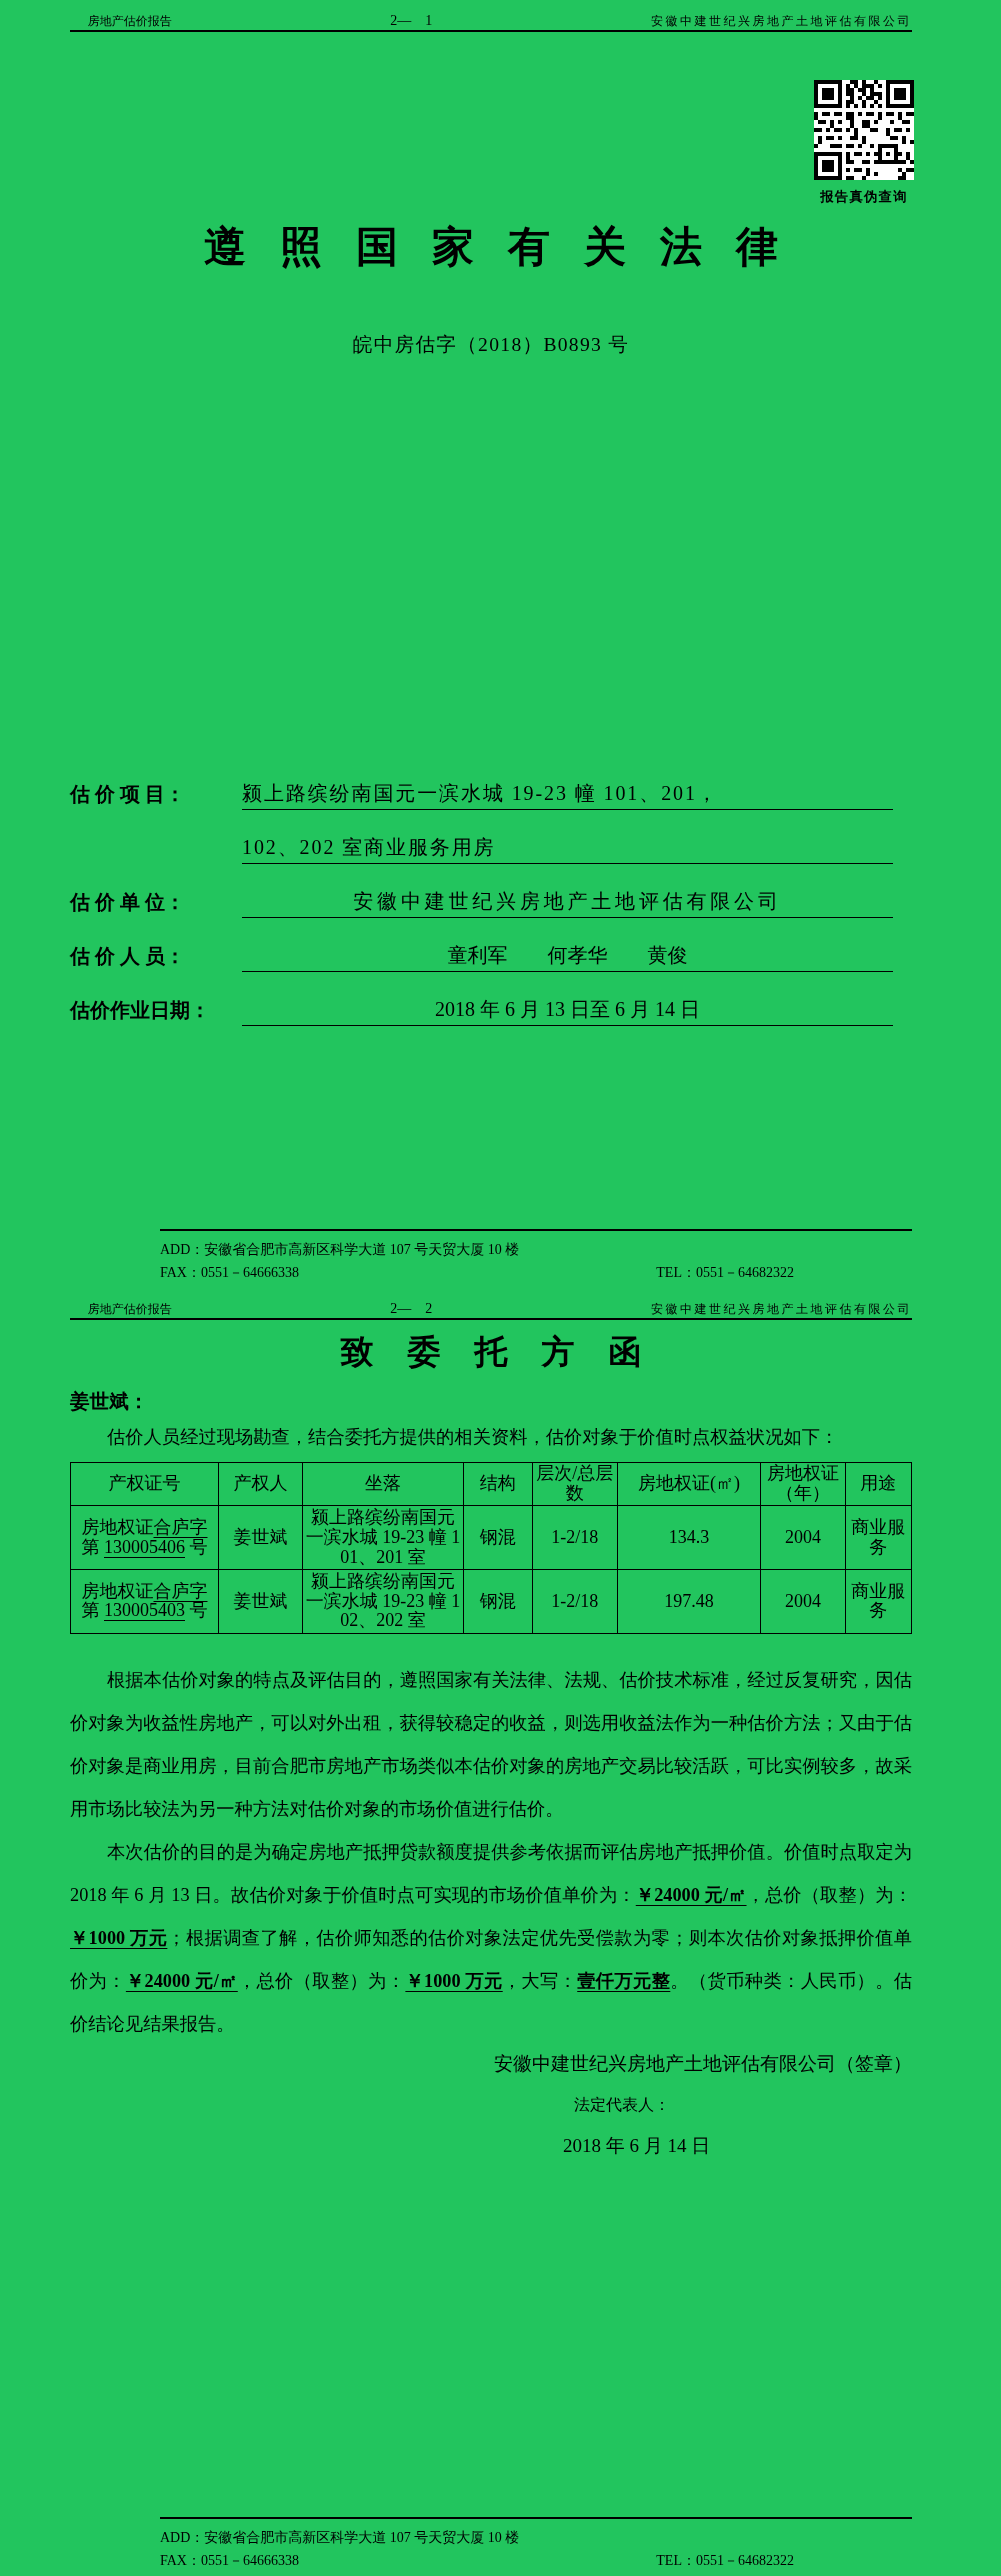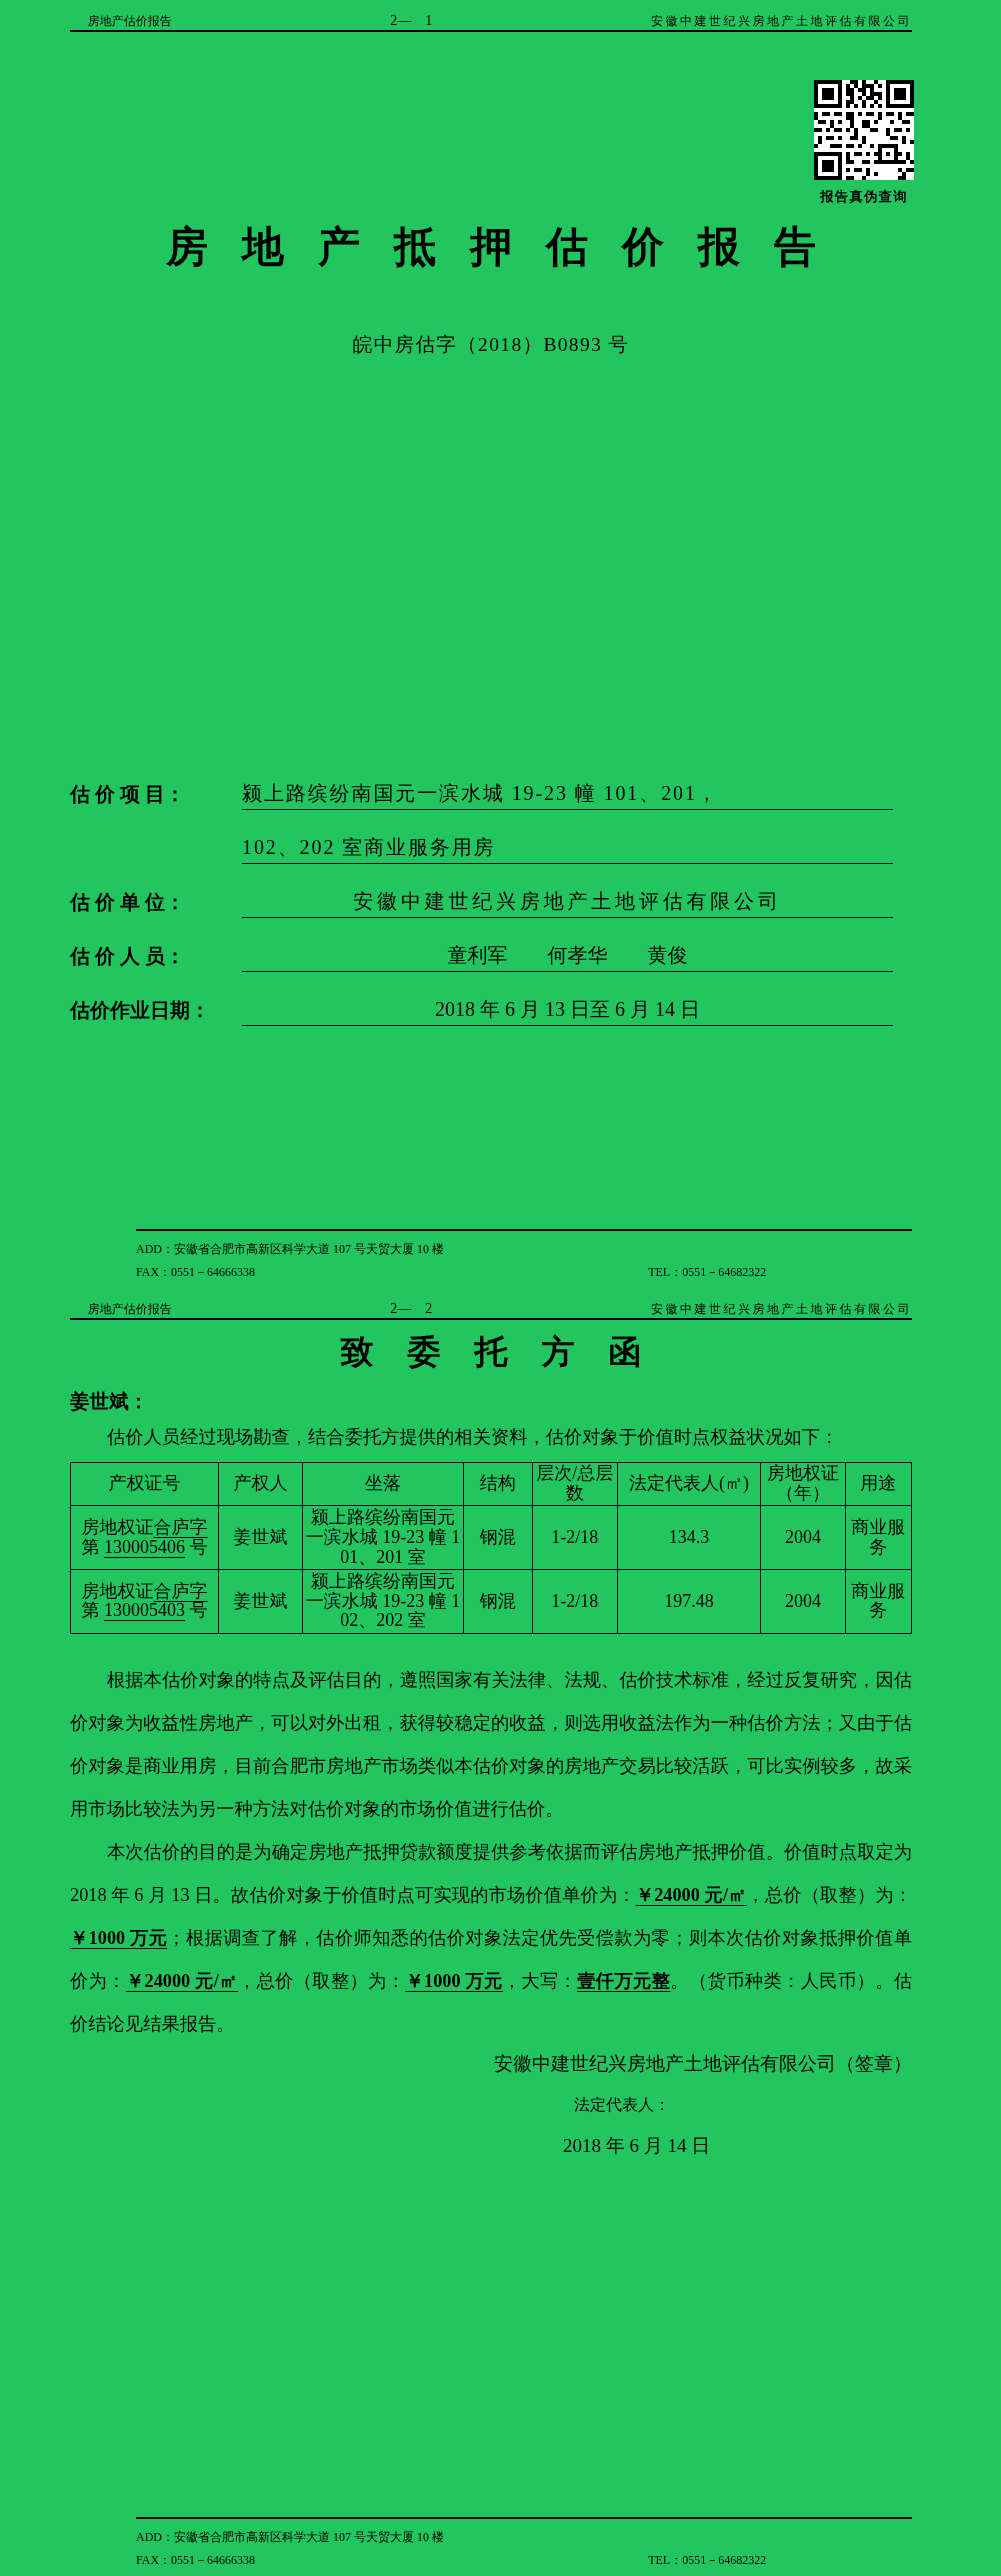--- a/index.html
+++ b/index.html
@@ -81,25 +81,25 @@
     margin-right: 19px;
     white-space: pre;
     overflow: hidden;
   }
   .fv-left { text-align: left; letter-spacing: 1.9px; }
   .fv-center { text-align: center; }
   .fv-wide { letter-spacing: 3.8px; }
   
   .run-foot {
     position: absolute;
-    left: 136px;
+    left: 160px;
     right: 90px;
     bottom: 6.3px;
     border-top: 2.5px solid #000;
-    font-size: 12px;
+    font-size: 14px;
   }
   .rf-add { margin-top: 8.8px; line-height: 19px; }
   .rf-row { display: flex; margin-top: 3.8px; line-height: 19px; }
   .rf-fax { width: 66%; }
   
   .letter-title {
     margin-top: 15px;
     text-align: center;
     font-size: 33px;
     font-weight: bold;
@@ -176,21 +176,21 @@
         <path d="M9 0h2v1H9zM12 0h1v2h-1zM15 0h1v1h-1zM8 1h1v2H8zM10 1h1v1h-1zM13 1h2v1h-2zM16 1h1v1h-1zM9 2h1v1H9zM11 2h2v1h-2zM14 2h1v2h-1zM8 3h2v1H8zM12 3h1v1h-1zM15 3h2v1h-2zM9 4h1v2H9zM11 4h1v1h-1zM13 4h2v1h-2zM16 4h1v1h-1zM8 5h1v1H8zM12 5h1v1h-1zM15 5h1v1h-1z"></path>
         <path d="M0 8h1v2H0zM2 8h2v1H2zM5 8h1v1H5zM1 10h2v1H1zM4 10h1v2H4zM0 12h2v1H0zM3 12h1v1H3zM5 12h2v1H5zM1 14h1v2H1zM3 14h2v1H3zM0 16h1v1H0zM4 16h2v1H4z"></path>
         <path d="M8 8h2v2H8zM11 8h1v1h-1zM13 8h2v1h-2zM16 8h1v2h-1zM9 10h1v2H9zM12 10h2v2h-2zM15 10h1v1h-1zM8 12h1v1H8zM10 12h1v2h-1zM14 12h2v1h-2zM9 14h2v1H9zM12 14h1v2h-1zM8 16h2v1H8zM11 16h1v1h-1zM14 16h1v1h-1z"></path>
         <path d="M18 8h2v1h-2zM21 8h1v2h-1zM23 8h2v1h-2zM19 10h1v1h-1zM22 10h2v1h-2zM18 12h1v2h-1zM20 12h2v1h-2zM23 12h1v1h-1zM19 14h2v1h-2zM22 14h1v2h-1zM24 15h1v1h-1z"></path>
         <path d="M8 18h1v2H8zM10 18h2v1h-2zM13 18h1v1h-1zM15 18h1v1h-1zM8 20h2v1H8zM12 20h2v1h-2zM15 20h1v1h-1zM8 22h1v1H8zM10 22h2v1h-2zM13 22h1v2h-1zM8 24h2v1H8zM12 24h1v1h-1zM15 23h1v1h-1zM21 18h1v1h-1zM23 18h1v2h-1zM21 20h2v1h-2zM24 20h1v1h-1zM21 22h1v1h-1zM23 22h2v1h-2zM22 23h1v2h-1zM21 24h2v1h-2z"></path>
       </g>
     </svg>
     <div class="qr-caption">报告真伪查询</div>
   </div>
 
-  <div class="report-title">房地产抵押估价报告</div>
+  <div class="report-title">遵照国家有关法律</div>
   <div class="report-no">皖中房估字（2018）B0893 号</div>
 
   <div class="form-block">
     <div class="form-row">
       <span class="form-label">估 价 项 目：</span>
       <span class="form-value fv-left">颍上路缤纷南国元一滨水城 19-23 幢 101、201，</span>
     </div>
     <div class="form-row">
       <span class="form-label"></span>
       <span class="form-value fv-left">102、202 室商业服务用房</span>
@@ -242,21 +242,21 @@
         <col style="width:10%">
         <col style="width:7.9%">
     </colgroup>
     <thead>
       <tr>
         <th>产权证号</th>
         <th>产权人</th>
         <th>坐落</th>
         <th>结构</th>
         <th>层次/总层数</th>
-        <th>法定代表人(㎡)</th>
+        <th>房地权证(㎡)</th>
         <th>房地权证（年）</th>
         <th>用途</th>
       </tr>
     </thead>
     <tbody>
       <tr>
         <td><span>房地权证</span><span class="u">合庐字</span><br><span>第 </span><span class="u">130005406</span><span> 号</span></td>
         <td>姜世斌</td>
         <td>颍上路缤纷南国元一滨水城 19-23 幢 101、201 室</td>
         <td>钢混</td>

